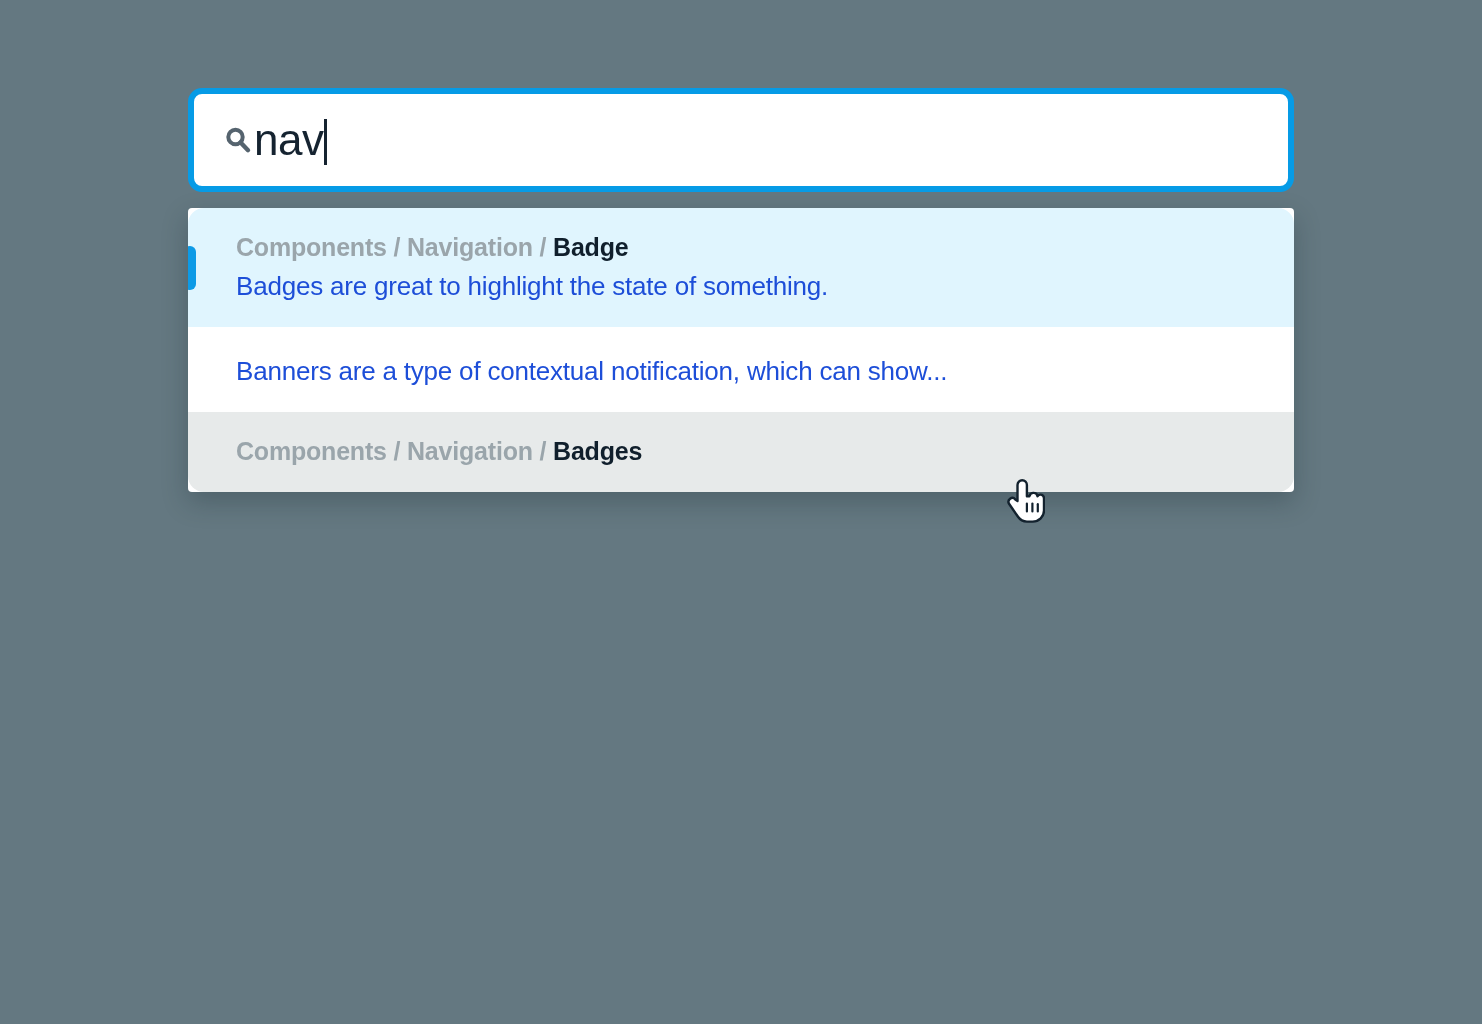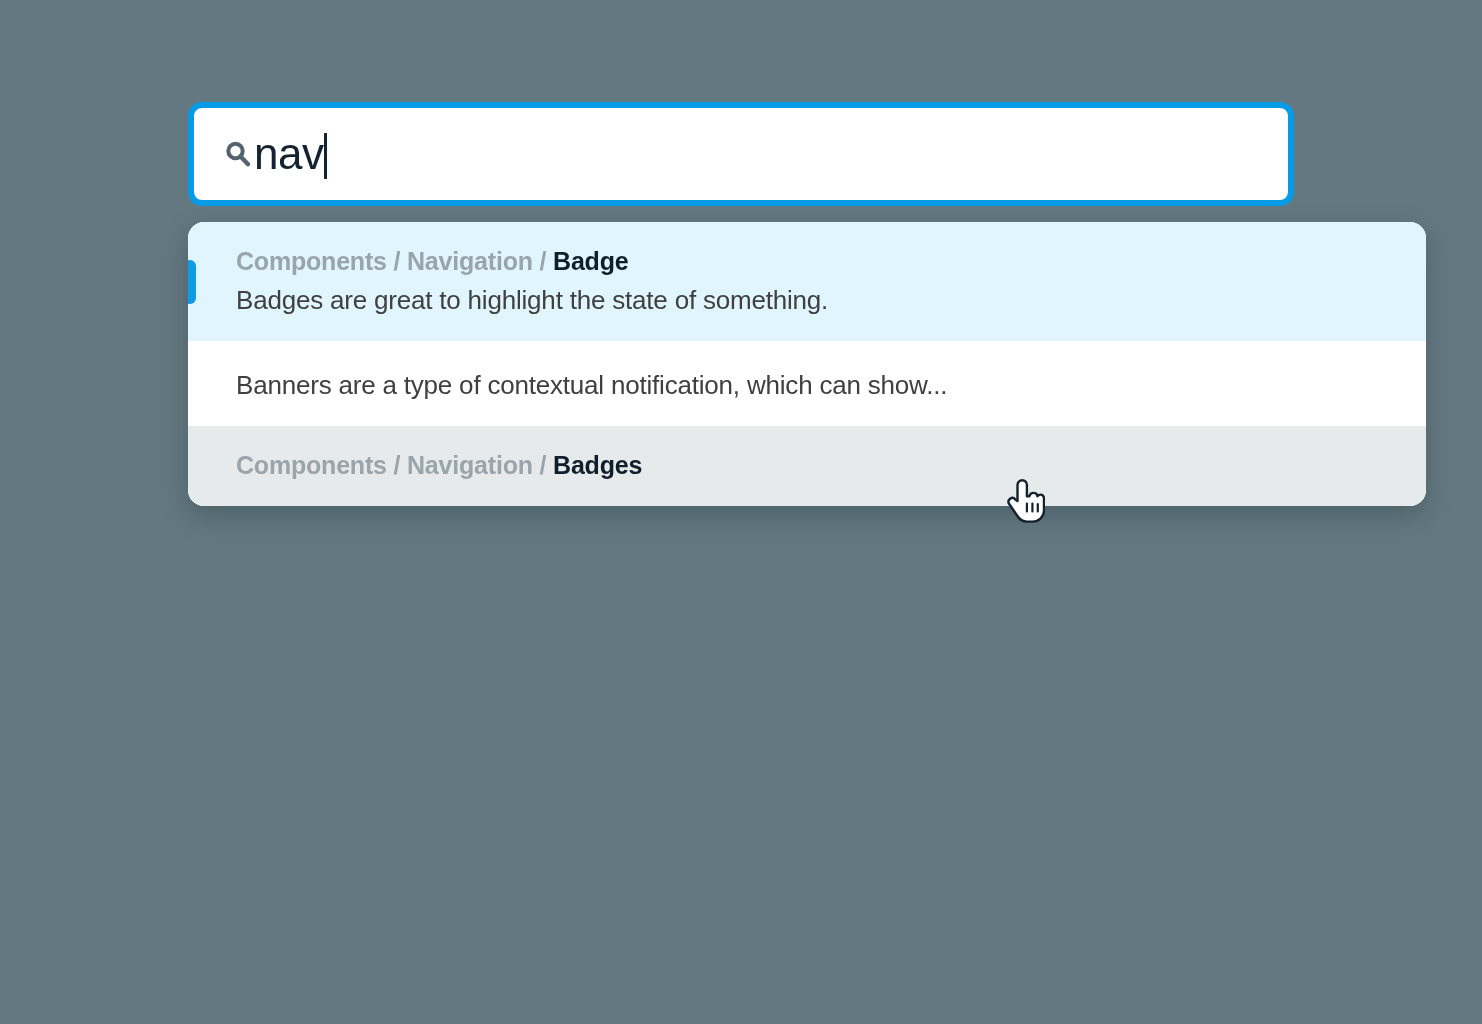--- a/index.html
+++ b/index.html
@@ -13,21 +13,21 @@
     height: 1024px;
     background: #647881;
     font-family: "Liberation Sans", sans-serif;
     overflow: hidden;
     position: relative;
   }
 
   #search-widget {
     position: absolute;
     left: 188px;
-    top: 102px;
+    top: 88px;
     width: 1106px;
   }
 
   
   .search-box {
     position: relative;
     box-sizing: border-box;
     width: 1106px;
     height: 104px;
     background: #ffffff;
@@ -71,23 +71,23 @@
     margin-left: 1px;
     align-self: center;
     position: relative;
     top: 2px;
   }
 
   
   .dropdown {
     position: relative;
     margin-top: 16px;
-    width: 1238px;
+    width: 1106px;
     background: #ffffff;
-    border-radius: 16px;
+    border-radius: 4px;
     box-shadow: 0 10px 26px rgba(20,38,48,0.28);
     overflow: visible;
     z-index: 2;
   }
 
   .dropdown-inner {
     border-radius: 16px;
     overflow: hidden;
   }
 
@@ -133,21 +133,21 @@
 
   .breadcrumb .crumb-leaf {
     color: #101F2C;
     font-weight: 700;
   }
 
   .result-desc {
     margin-top: 5px;
     font-size: 26px;
     line-height: 34px;
-    color: #404040;
+    color: #1d4ed8;
     letter-spacing: -0.2px;
     font-weight: 400;
     white-space: nowrap;
     overflow: hidden;
   }
 
   
   .cursor-pointer {
     position: absolute;
     left: 1005px;

